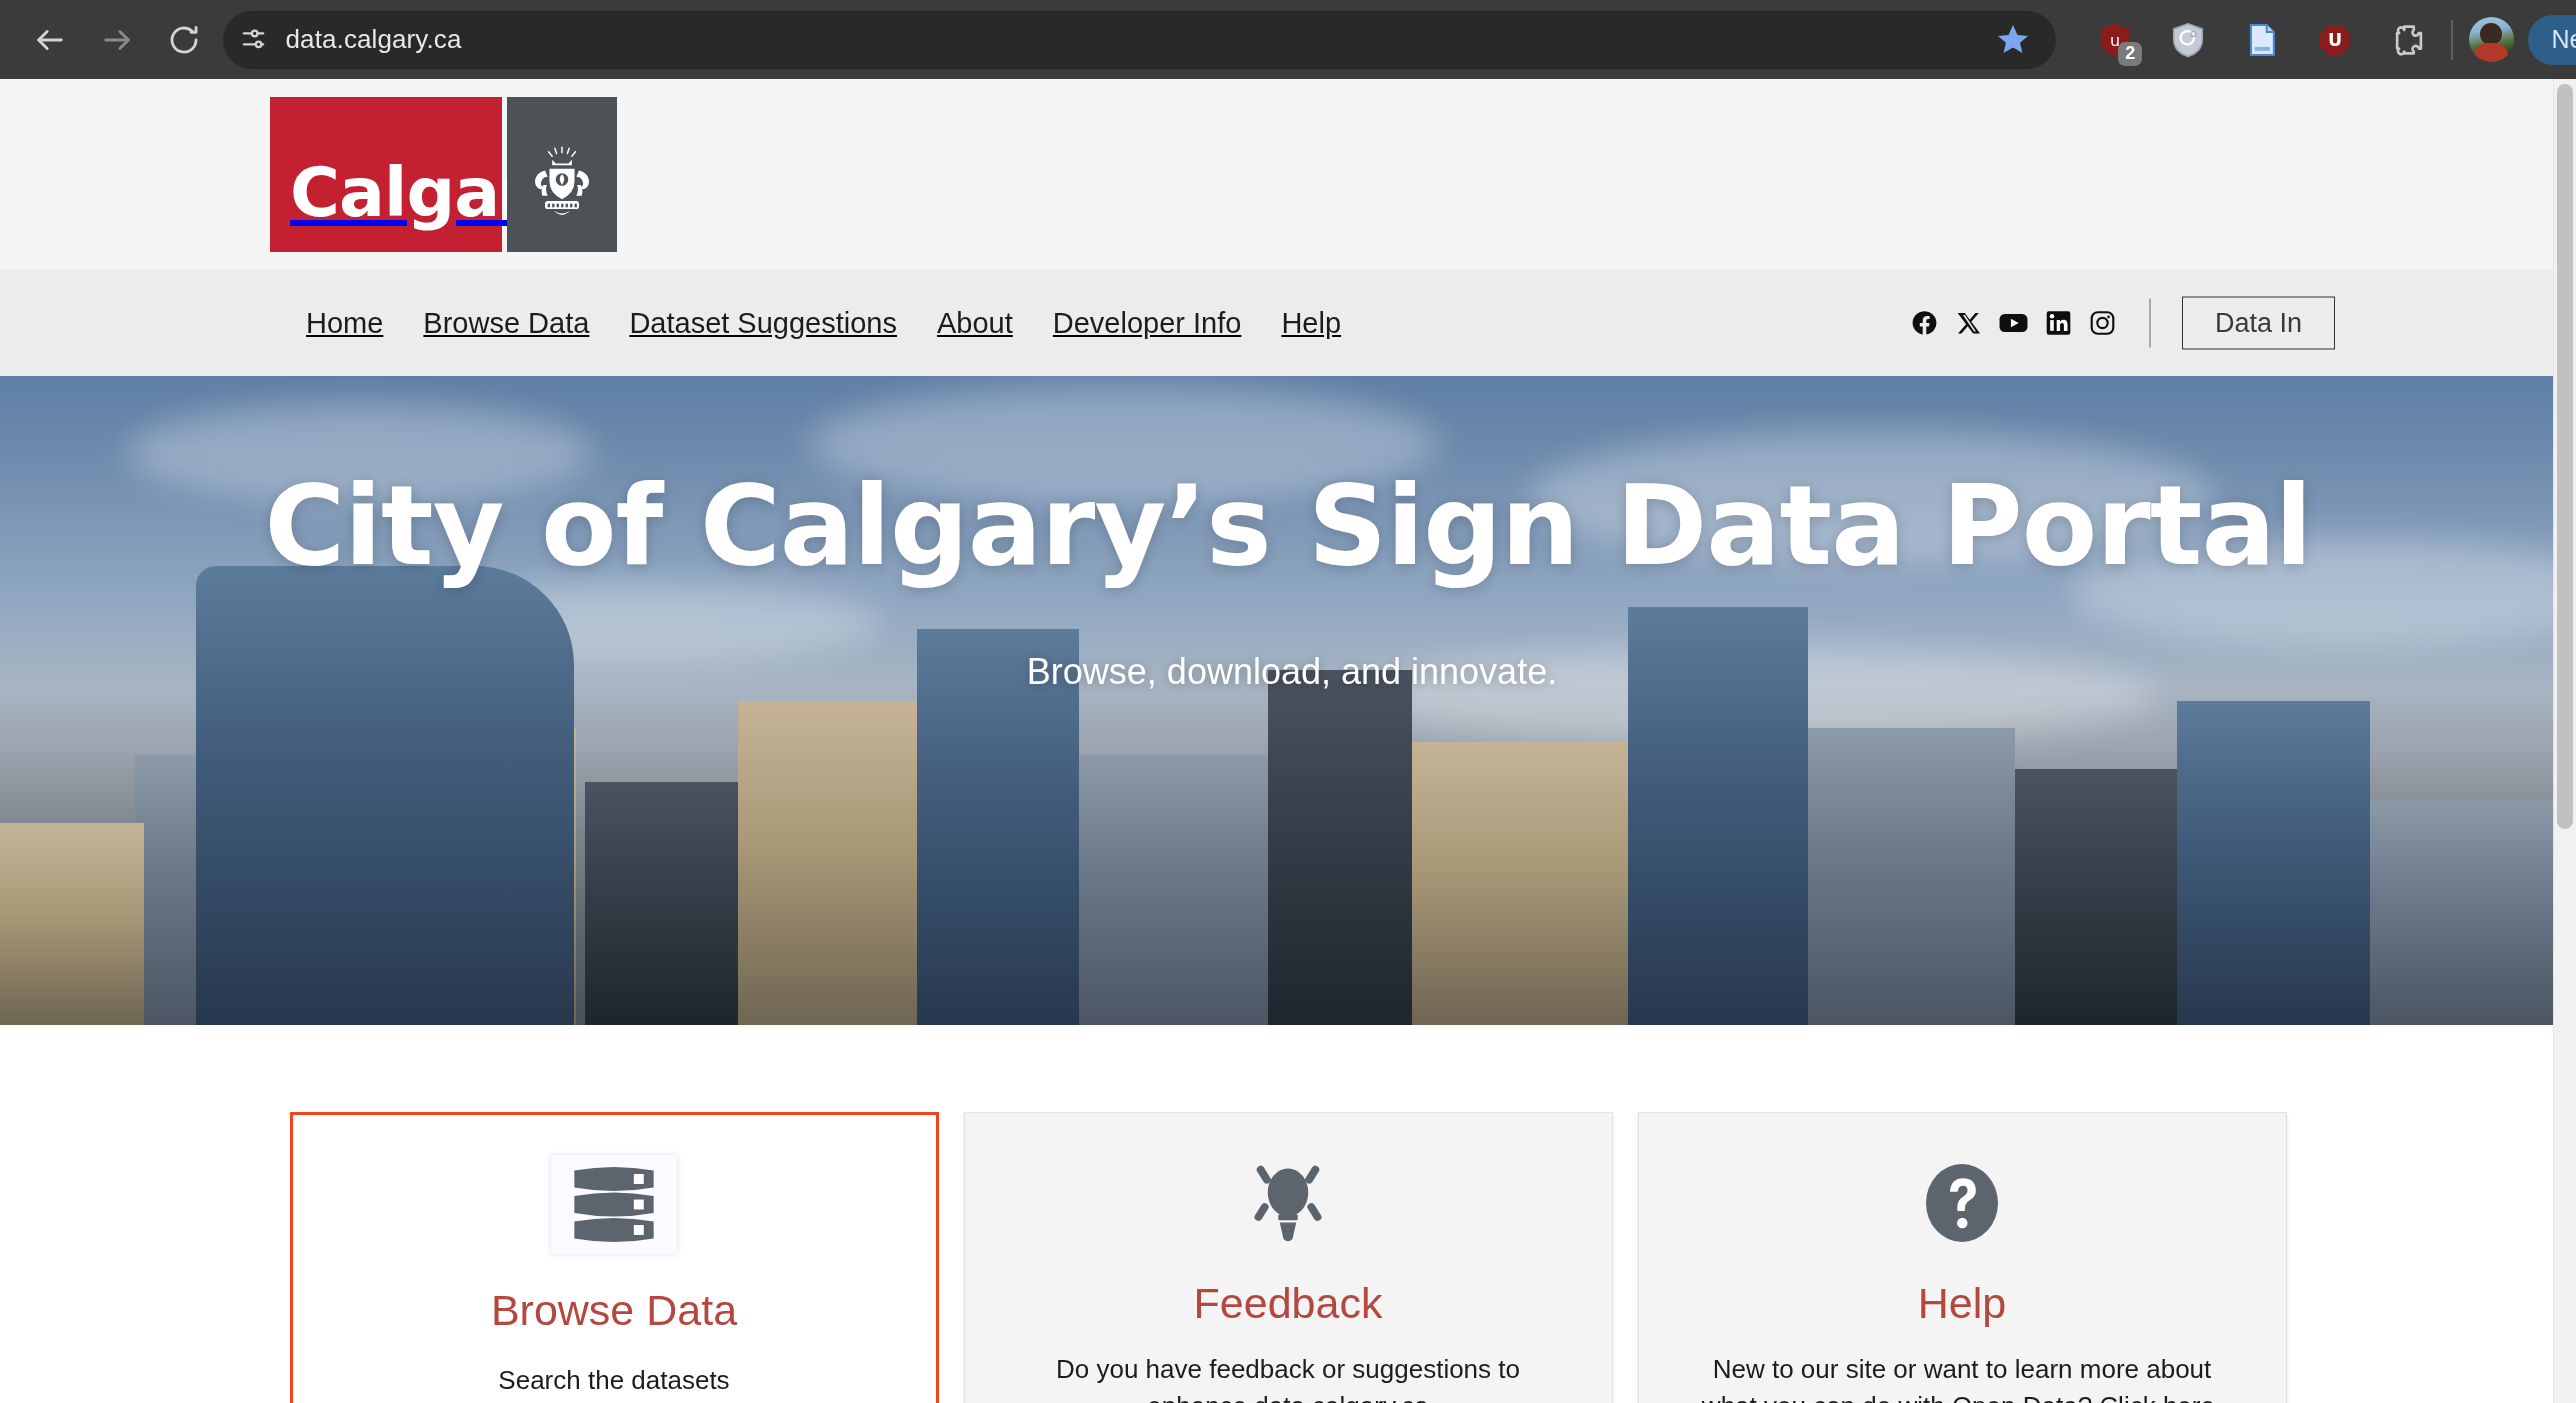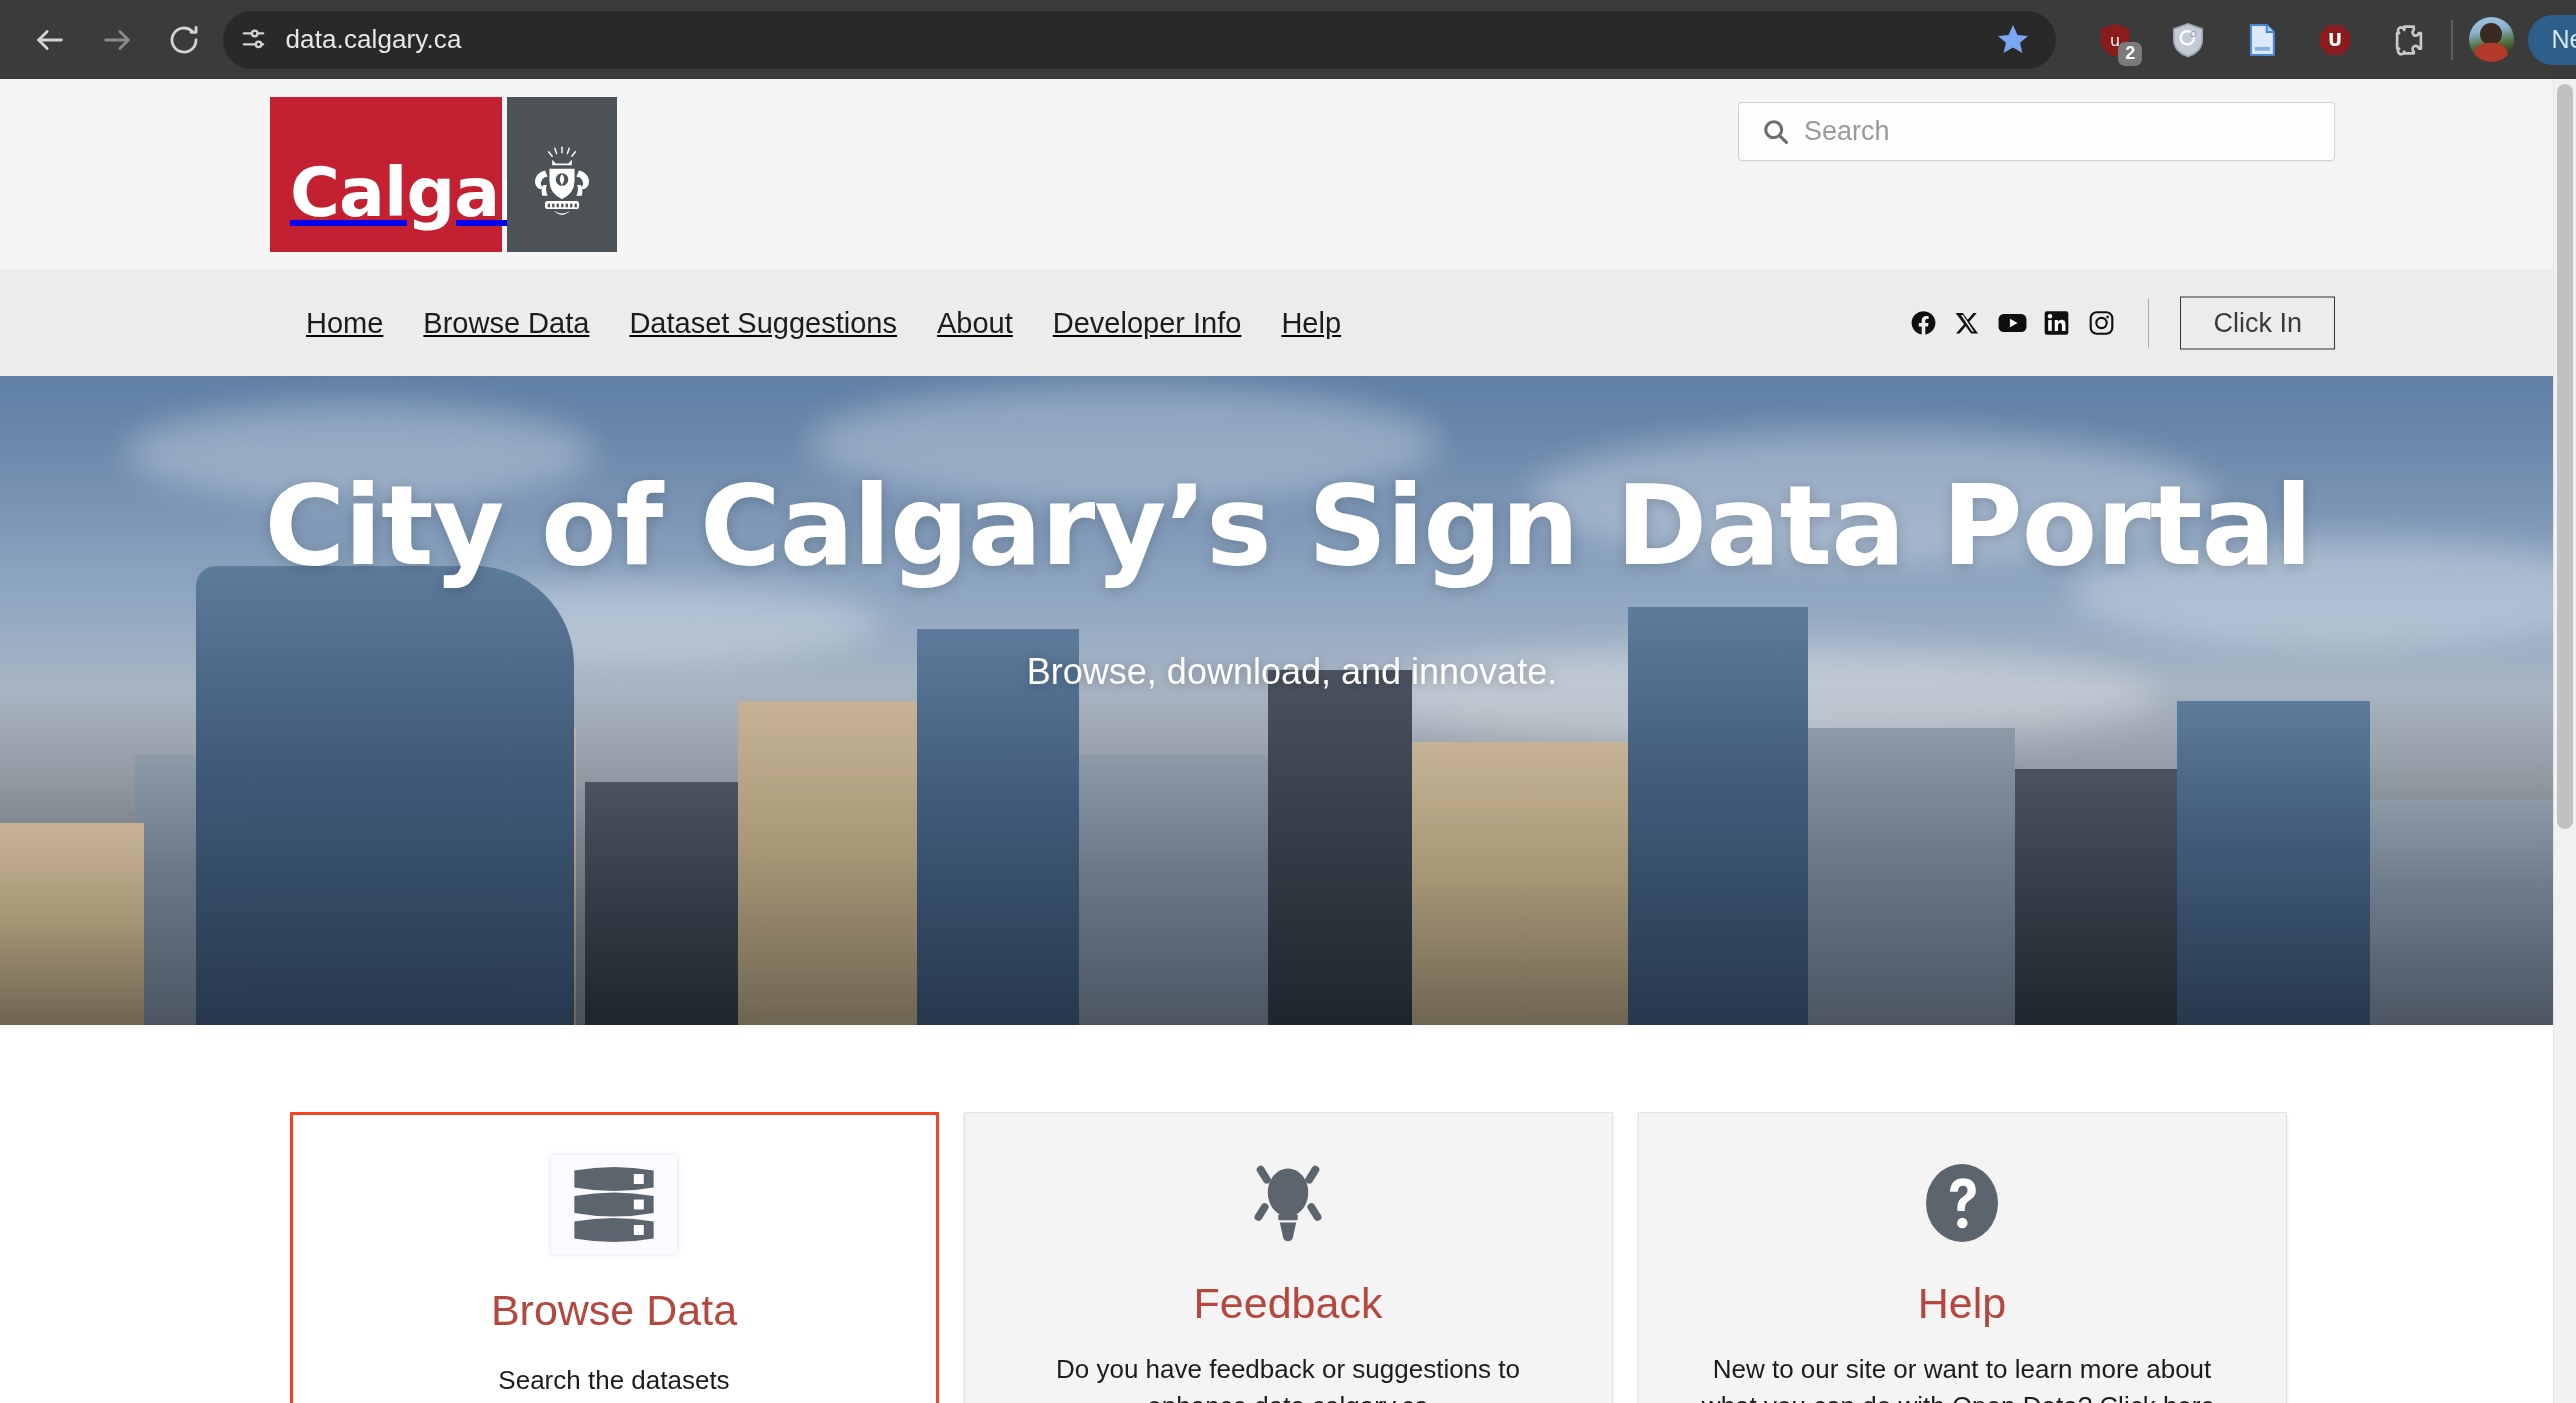--- a/index.html
+++ b/index.html
@@ -411,29 +411,20 @@
               <rect x="43" y="65" width="2.6" height="4"></rect>
                 <rect x="48" y="65" width="2.6" height="4"></rect>
               <rect x="53" y="65" width="2.6" height="4"></rect>
             </g>
             <path d="M30 73 q9 6 18 0 q-9 9 -18 0 Z"></path>
           </g>
         </svg>
       </div>
     </a>
 
-    <div id="search-wrap">
-      <span id="search-icon">
-        <svg width="29" height="29" viewBox="0 0 24 24" fill="none" stroke="#6e6e6e" stroke-width="2.6" stroke-linecap="round">
-          <circle cx="10.5" cy="10.5" r="6.6"></circle>
-            <line x1="15.4" y1="15.4" x2="21" y2="21"></line>
-        </svg>
-      </span>
-      <input id="search-input" type="text" placeholder="Search" style="">
-    </div>
   </div>
 
   <div id="site-nav">
     <div id="nav-links">
       <a class="nav-link" href="#">Home</a>
       <a class="nav-link" href="#">Browse Data</a>
       <a class="nav-link" href="#">Dataset Suggestions</a>
       <a class="nav-link" href="#">About</a>
       <a class="nav-link" href="#">Developer Info</a>
       <a class="nav-link" href="#">Help</a>
@@ -467,21 +458,21 @@
         </a>
         <a class="social-icon" href="#">
           <svg width="27" height="27" viewBox="0 0 24 24" fill="none" stroke="#0f0f0f" stroke-width="1.9">
             <rect x="2.4" y="2.4" width="19.2" height="19.2" rx="5.4"></rect>
             <circle cx="12" cy="12" r="4.6"></circle>
             <circle cx="17.4" cy="6.6" r="1.2" fill="#0f0f0f" stroke="none"></circle>
           </svg>
         </a>
       </div>
       <div id="nav-sep"></div>
-      <button id="signin-btn">Click In</button>
+      <button id="signin-btn">Data In</button>
     </div>
   </div>
 
   <div id="hero">
     <div class="cloud" style="left:126px;  top:27px;  width:468px; height:99px;"></div>
     <div class="cloud" style="left:809px;  top:9px;  width:630px; height:117px;"></div>
     <div class="cloud" style="left:1529px; top:54px;  width:684px; height:135px;"></div>
     <div class="cloud" style="left:2069px; top:162px; width:558px; height:108px;"></div>
     <div class="cloud" style="left:378px;  top:207px; width:504px; height:81px;"></div>
     <div class="cloud" style="left:1349px; top:270px; width:809px; height:99px;"></div>

